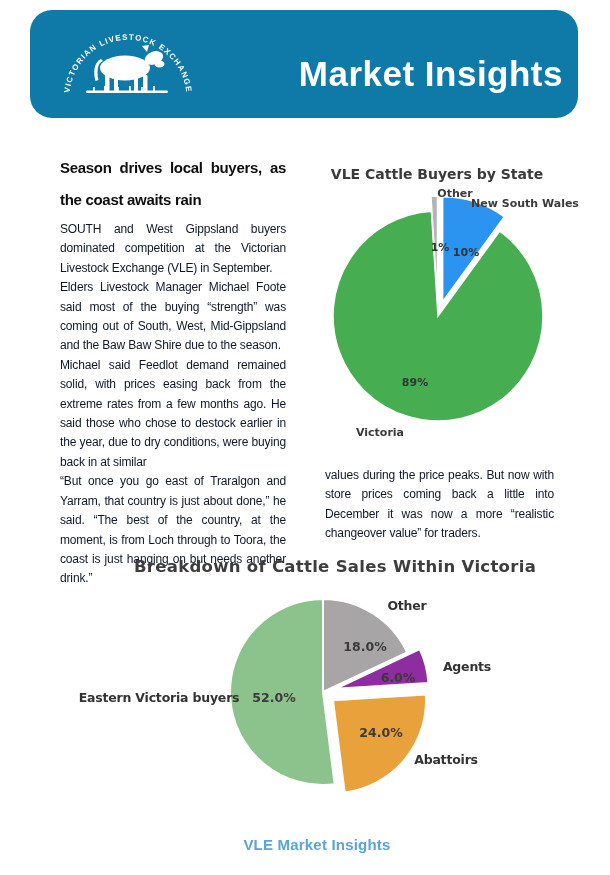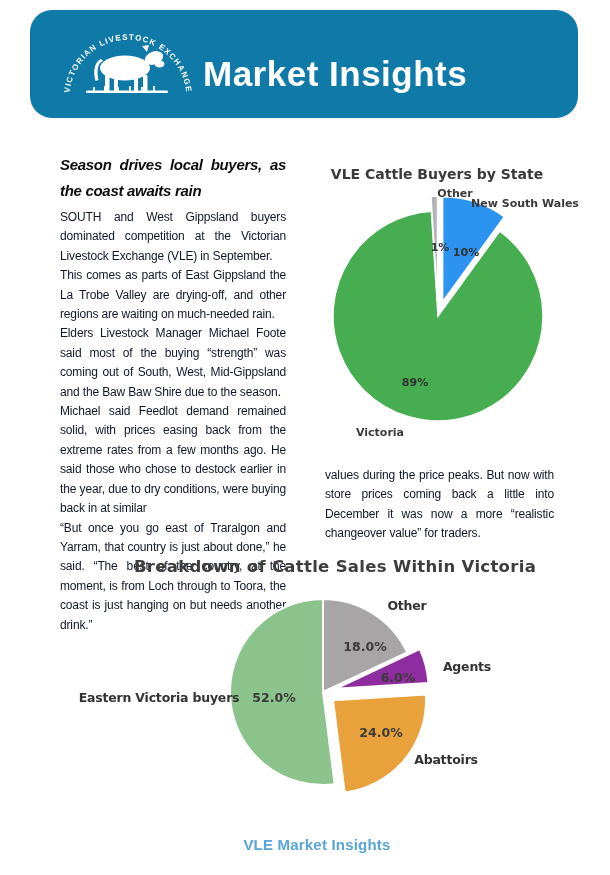--- a/index.html
+++ b/index.html
@@ -3,28 +3,28 @@
 <meta charset="utf-8">
 <style>
   html,body{margin:0;padding:0;background:#fff;}
   .page{position:relative;width:610px;height:875px;background:#ffffff;overflow:hidden;
         font-family:"Liberation Sans",sans-serif;}
 
   
   .header{position:absolute;left:30px;top:10px;width:548px;height:108px;
           background:#0f79a8;border-radius:22px;}
   .logo-svg{position:absolute;left:28px;top:12px;}
-  .masthead-title{position:absolute;left:173px;top:44px;width:360px;text-align:left;
+  .masthead-title{position:absolute;left:173px;top:44px;width:360px;text-align:right;
           color:#ffffff;font-size:35px;font-weight:bold;letter-spacing:.5px;
           font-family:"Liberation Sans",sans-serif;}
 
   
   .left-col{position:absolute;left:60px;top:152px;width:226px;}
-  .headline{font-size:15px;font-weight:bold;color:#0d0d0d;line-height:26px;
-            letter-spacing:-.3px;text-align:justify;margin:0 0 4px 0;font-style:italic;}
+  .headline{font-size:15px;font-weight:bold;color:#0d0d0d;line-height:32px;
+            letter-spacing:-.3px;text-align:justify;margin:0 0 4px 0;}
   .body-text{font-size:12px;line-height:19.4px;color:#0f172a;text-align:justify;
              letter-spacing:-.15px;margin:0;}
   .body-text p{margin:0;}
   .right-col-text{position:absolute;left:325px;top:466px;width:229px;}
 
   
   .chart1{position:absolute;left:320px;top:155px;}
   .chart2{position:absolute;left:75px;top:550px;}
   .chart-title{font:bold 14px "DejaVu Sans",sans-serif;fill:#3a3a3a;}
   .chart-title-lg{font:bold 16.5px "DejaVu Sans",sans-serif;fill:#3d3d3d;letter-spacing:.3px;}
@@ -70,21 +70,20 @@
         <rect x="95" y="64" width="1.8" height="5"></rect>
       </g>
     </svg>
     <div class="masthead-title">Market Insights</div>
   </div>
 
   <div class="left-col">
     <h1 class="headline">Season drives local buyers, as the coast awaits rain</h1>
     <div class="body-text">
       <p>SOUTH and West Gippsland buyers dominated competition at the Victorian Livestock Exchange (VLE) in September.</p>
-      <p>This comes as parts of East Gippsland the La Trobe Valley are drying-off, and other regions are waiting on much-needed rain.</p>
       <p>Elders Livestock Manager Michael Foote said most of the buying “strength” was coming out of South, West, Mid-Gippsland and the Baw Baw Shire due to the season.</p>
       <p>Michael said Feedlot demand remained solid, with prices easing back from the extreme rates from a few months ago. He said those who chose to destock earlier in the year, due to dry conditions, were buying back in at similar</p>
       <p>“But once you go east of Traralgon and Yarram, that country is just about done,” he said. “The best of the country, at the moment, is from Loch through to Toora, the coast is just hanging on but needs another drink.”</p>
     </div>
   </div>
 
   <svg class="chart1" width="280" height="310" viewBox="0 0 280 310">
     <text class="chart-title" x="117" y="24" text-anchor="middle">VLE Cattle Buyers by State</text>
 
     <path class="wedge" stroke-width="1.5" d="M118,161 L179.72,76.05 A105,105 0 1 1 111.41,56.21 Z" fill="#47ad51"></path>

